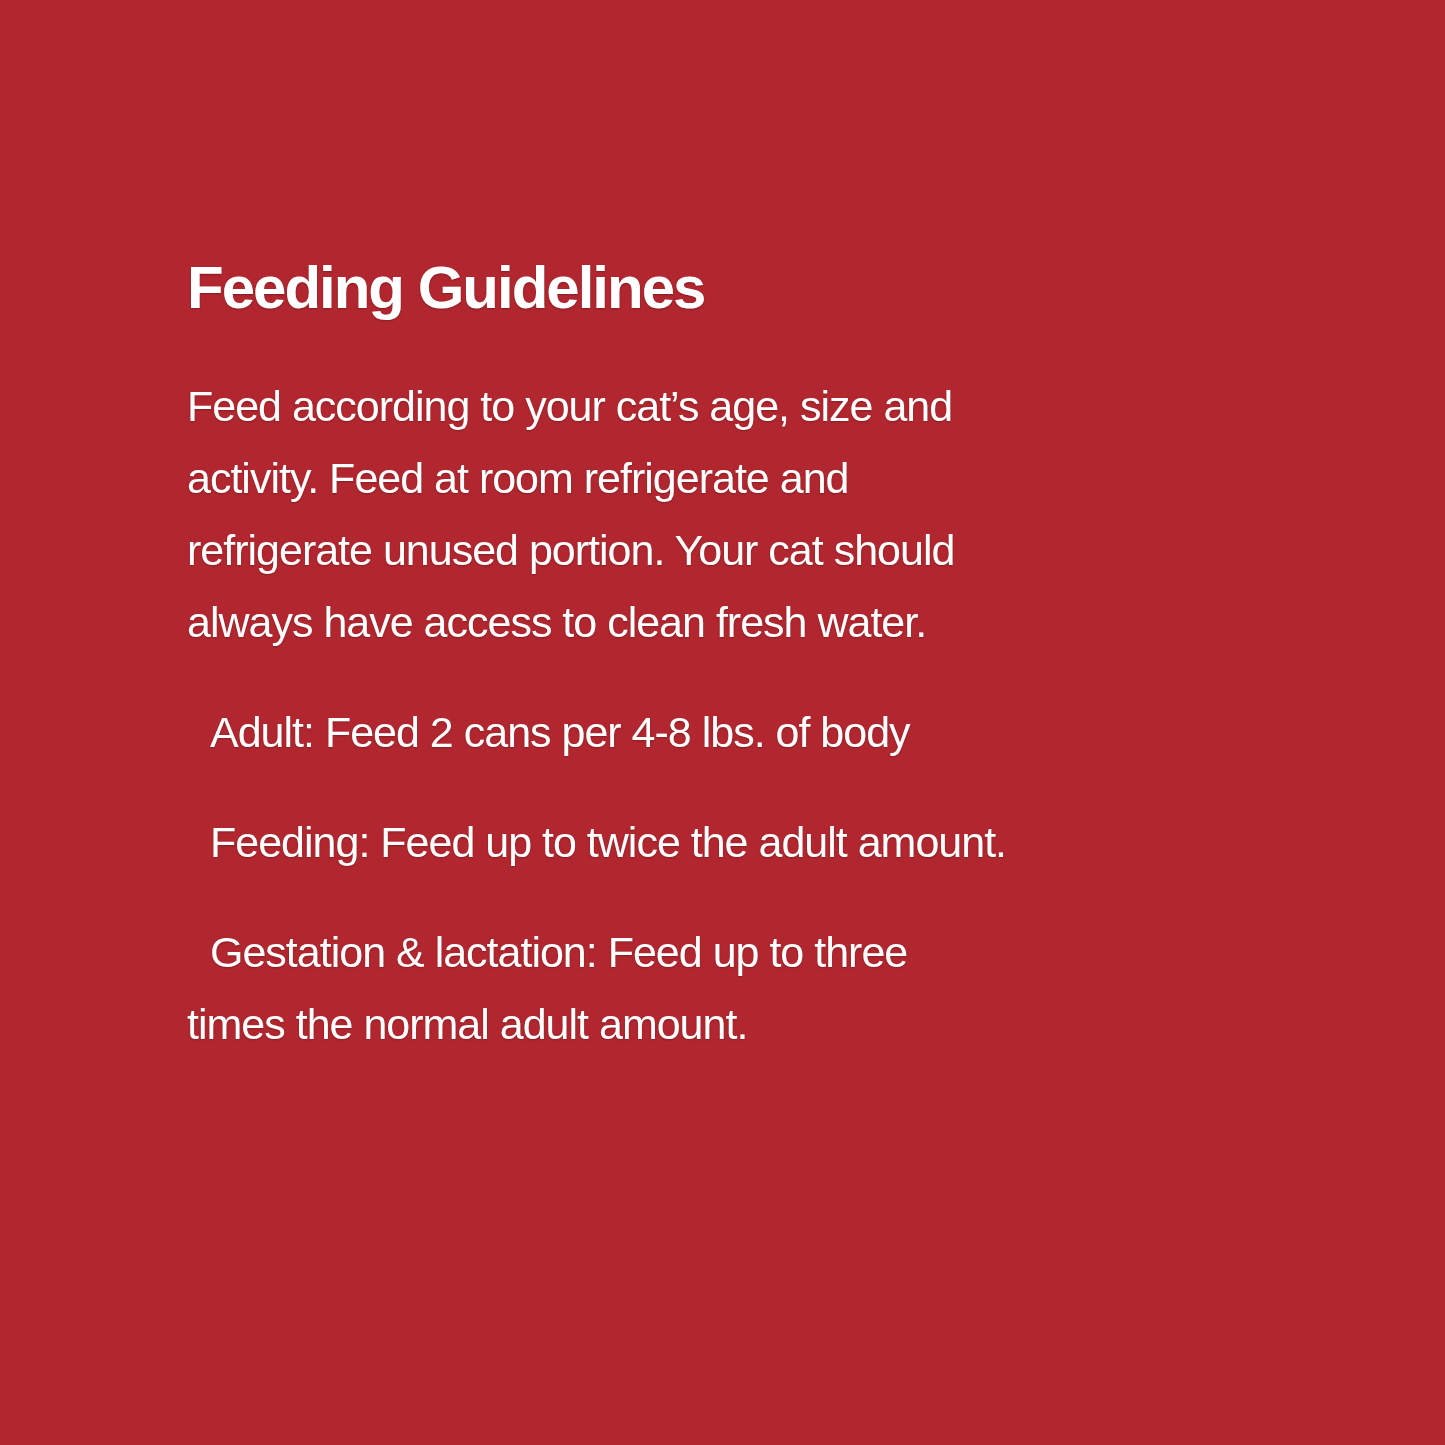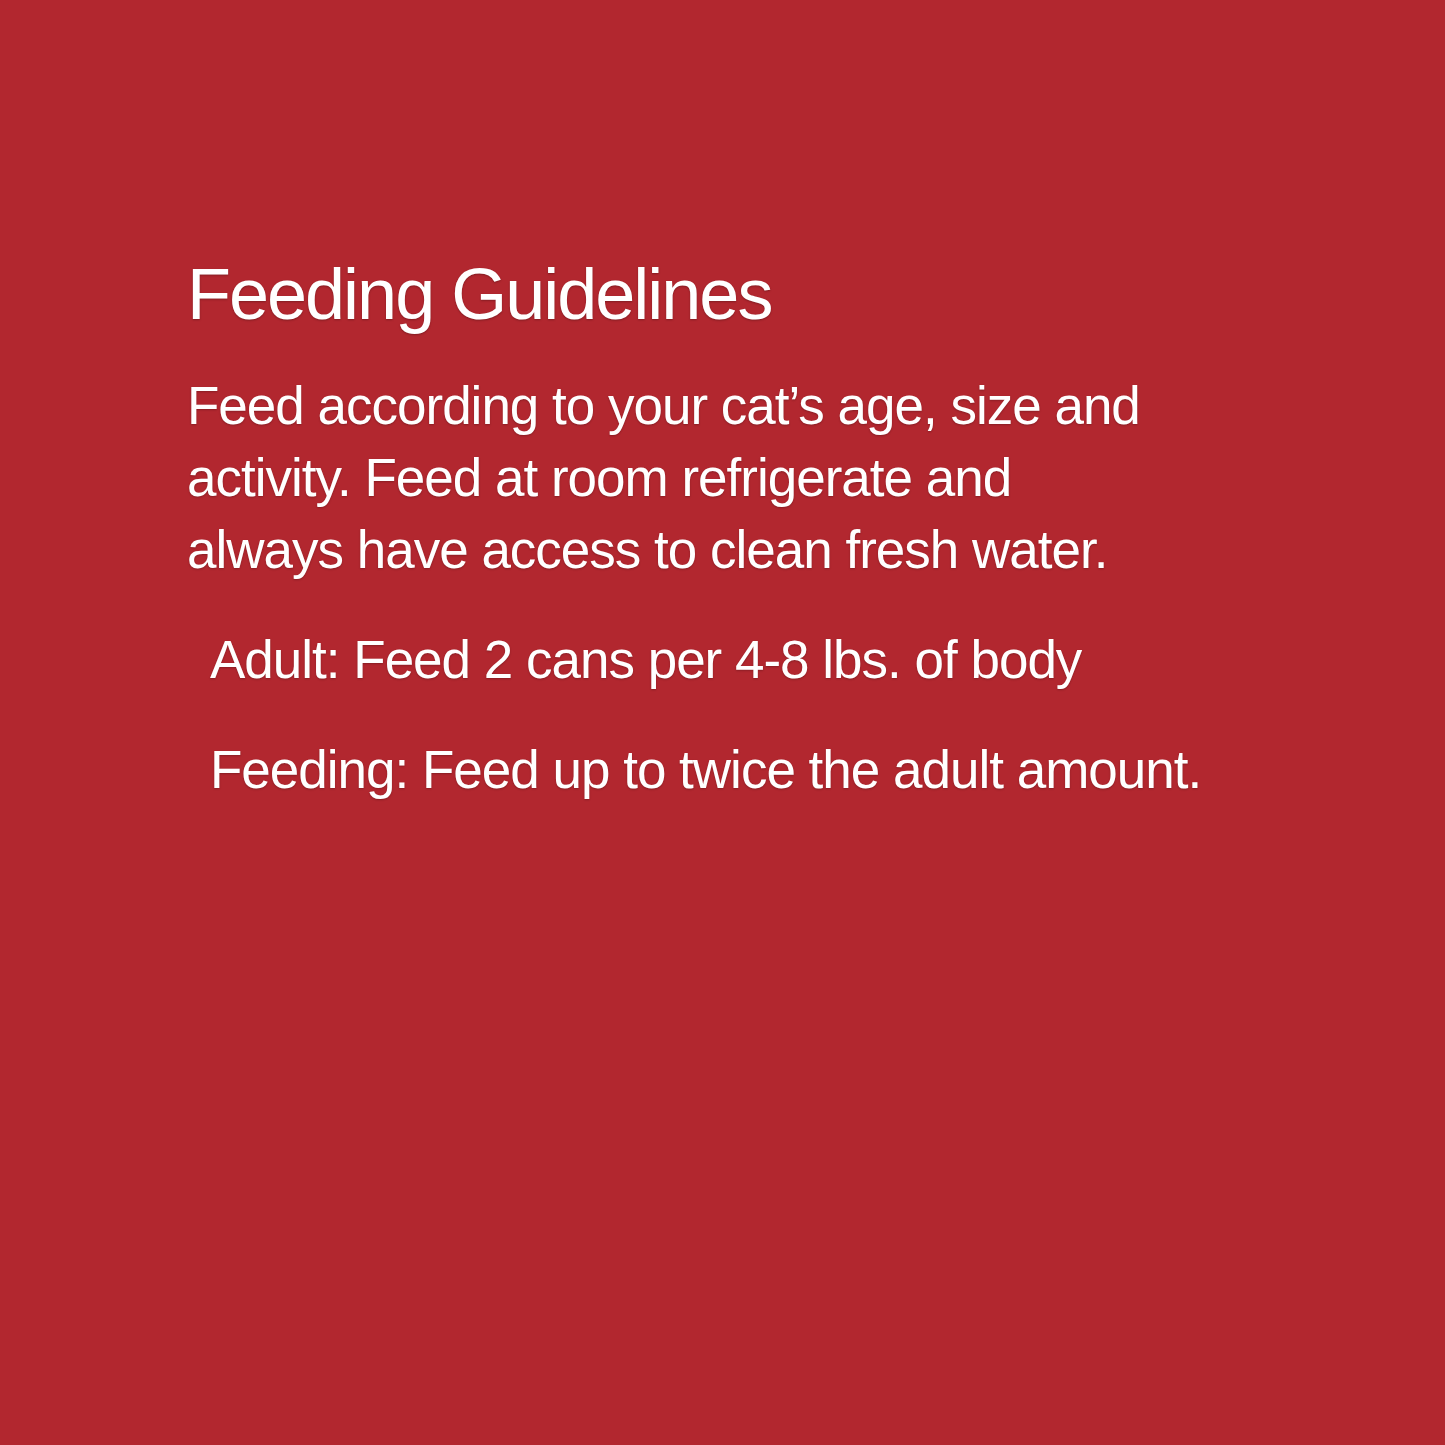--- a/index.html
+++ b/index.html
@@ -14,30 +14,30 @@
     font-family: "Liberation Sans", "DejaVu Sans", sans-serif;
     color: #FFFFFF;
   }
   .panel {
     position: absolute;
     left: 187px;
     top: 258px;
     width: 1085px;
   }
   .title {
-    margin: 0 0 40px 0;
-    font-size: 72px;
-    font-weight: 400;
+    margin: 0 0 52px 0;
+    font-size: 60px;
+    font-weight: 700;
     letter-spacing: -2px;
     line-height: 1;
     text-shadow: 0 1px 2px rgba(40, 10, 12, 0.35);
   }
   .para {
     margin: 0;
-    font-size: 53px;
+    font-size: 43px;
     font-weight: 400;
     letter-spacing: -1px;
     line-height: 72px;
     text-shadow: 0 1px 2px rgba(40, 10, 12, 0.3);
   }
   .para + .para {
     margin-top: 38px;
   }
   .line {
     white-space: pre;
@@ -50,25 +50,30 @@
 </head>
 <body style="background: rgb(178, 39, 47); color: rgb(255, 255, 255);">
 
 <div class="panel">
 
   <h1 class="title">Feeding Guidelines</h1>
 
   <div class="para">
     <div class="line">Feed according to your cat’s age, size and</div>
     <div class="line">activity. Feed at room refrigerate and</div>
+    <div class="line">refrigerate unused portion. Your cat should</div>
     <div class="line">always have access to clean fresh water.</div>
   </div>
 
   <div class="para">
     <div class="line"><span class="b">Adult:</span><span> Feed 2 cans per 4-8 lbs. of body</span></div>
   </div>
 
   <div class="para">
     <div class="line"><span class="b">Feeding:</span><span> Feed up to twice the adult amount.</span></div>
   </div>
 
+  <div class="para">
+    <div class="line"><span class="b">Gestation &amp; lactation:</span><span> Feed up to three</span></div>
+    <div class="line">times the normal adult amount.</div>
+  </div>
 
 </div>
 
 </body></html>

